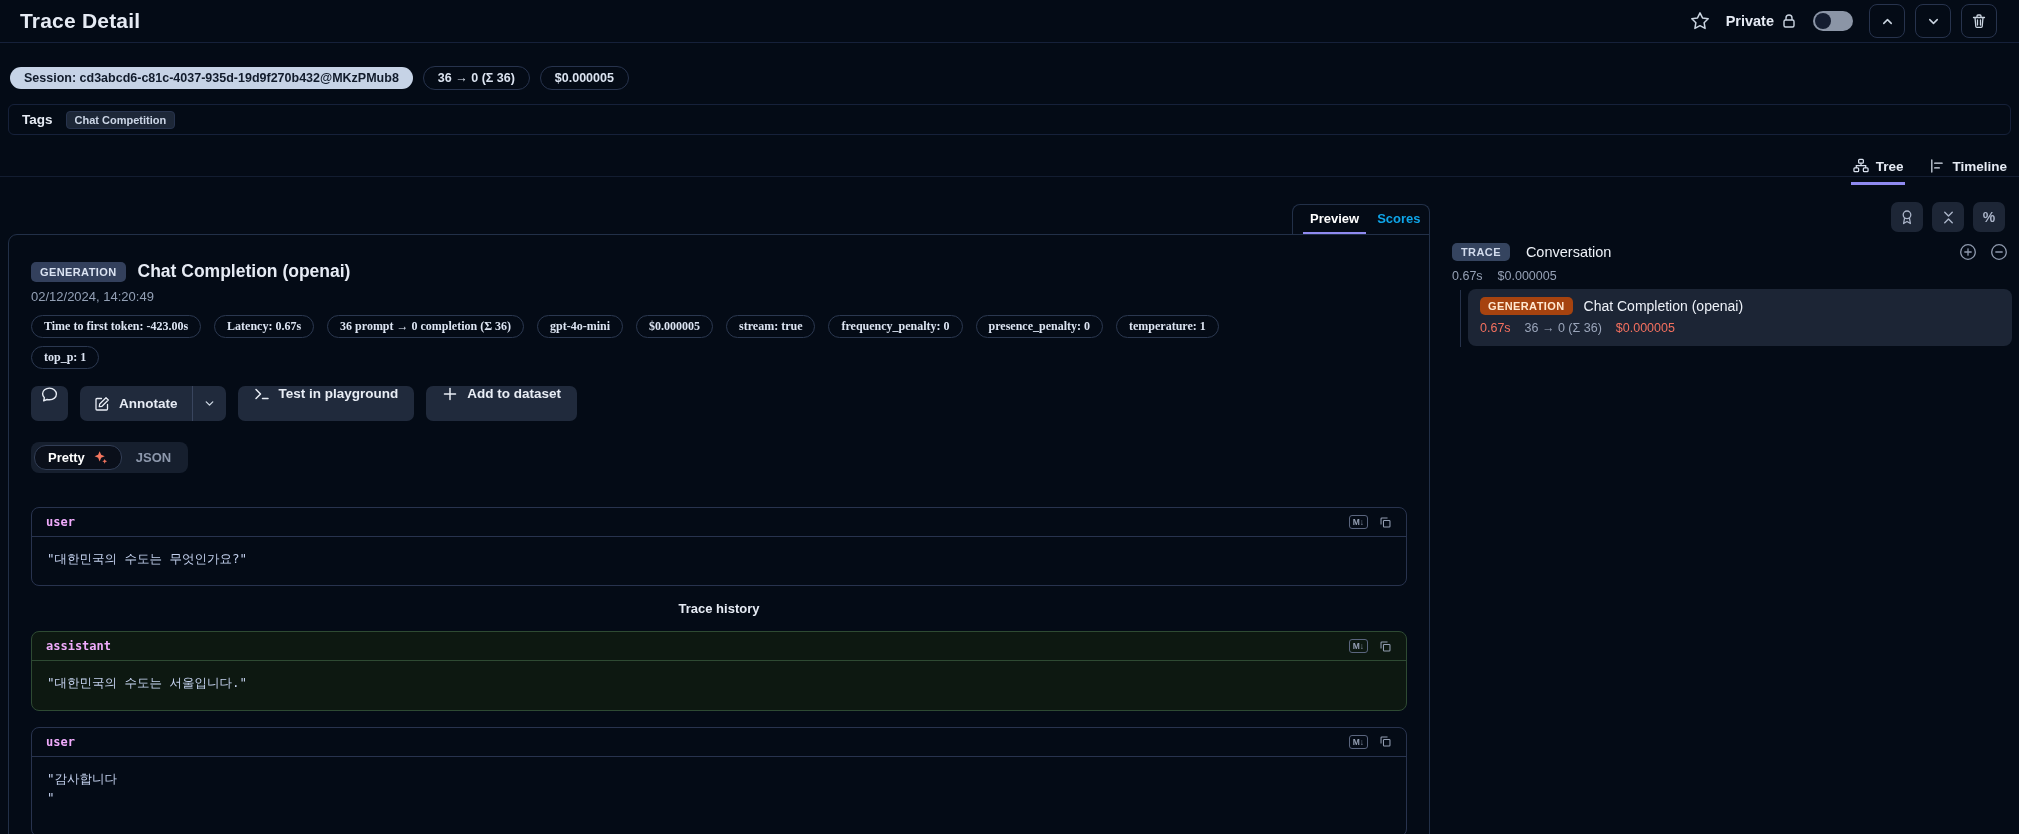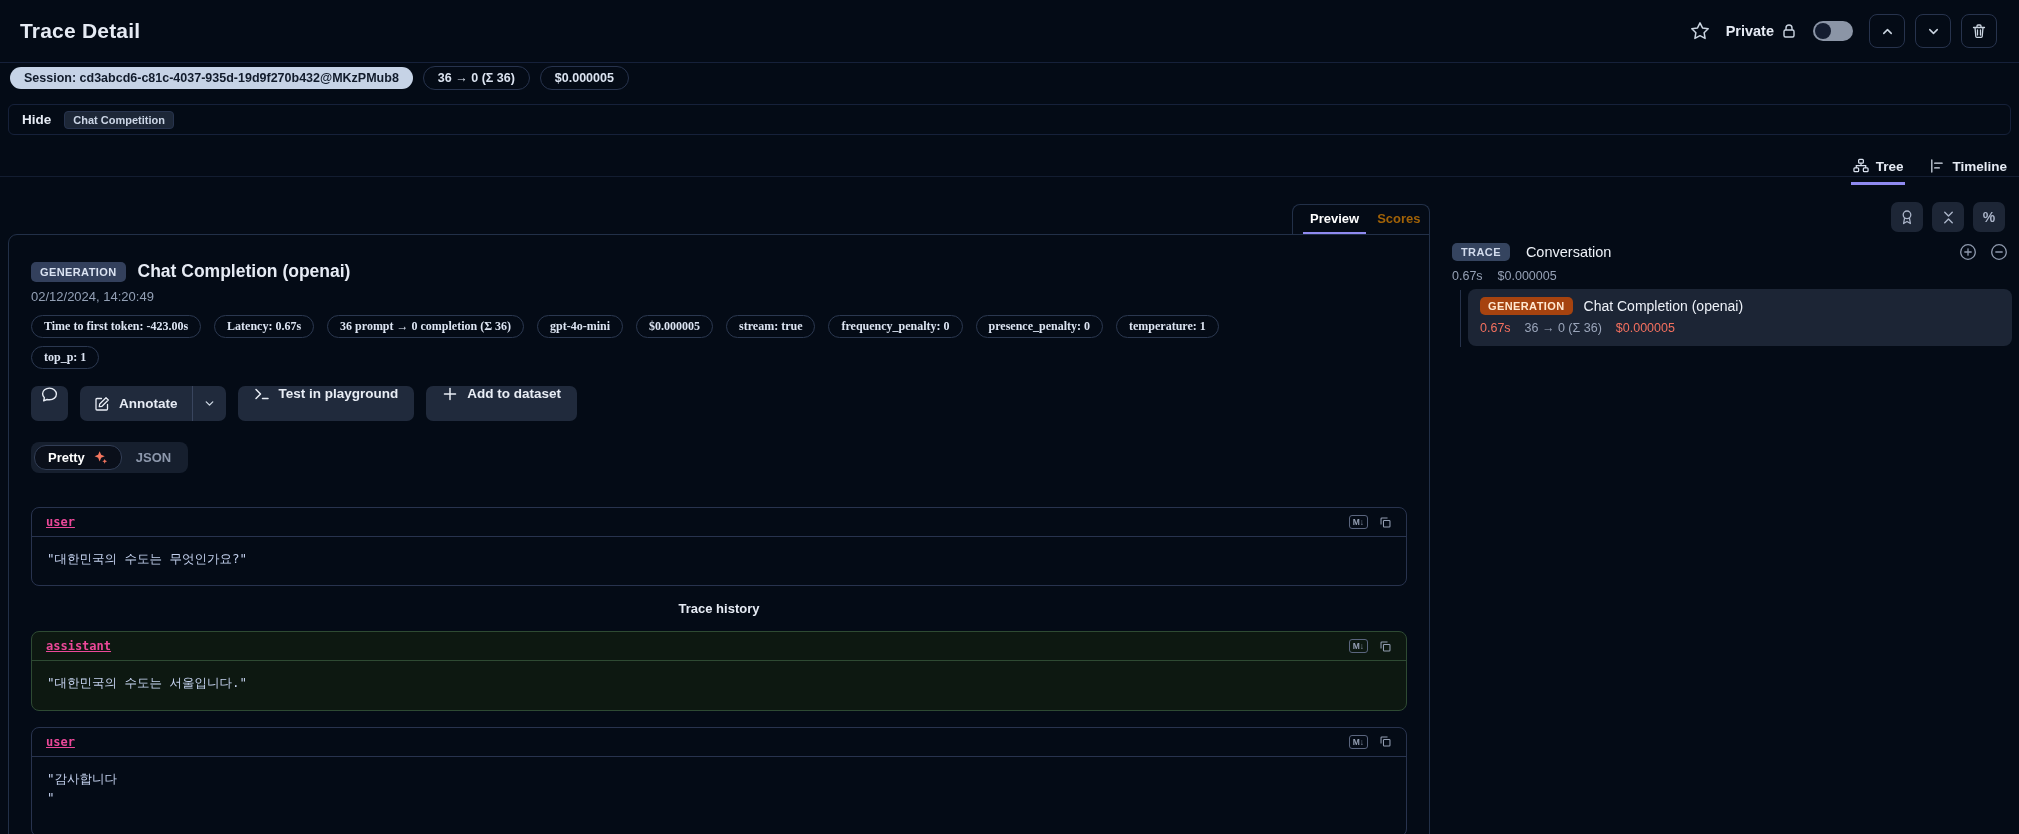--- a/index.html
+++ b/index.html
@@ -5,21 +5,21 @@
   * { margin:0; padding:0; box-sizing:border-box; }
   html,body { width:2019px; height:834px; }
   body {
     position:relative; overflow:hidden;
     background:#040b16; color:#e6ebf4;
     font-family:"Liberation Sans", sans-serif;
   }
   svg { display:block; }
 
   
-  .app-header { position:absolute; top:0; left:0; right:0; height:63px;
+  .app-header { position:absolute; top:0; left:0; right:0; height:43px;
     border-bottom:1px solid #16213a; display:flex; align-items:center; padding:0 22px 0 20px; }
   .page-title { font-size:21px; font-weight:bold; letter-spacing:.2px; }
   .header-right { margin-left:auto; display:flex; align-items:center; gap:16px; }
   .privacy-group { display:flex; align-items:center; gap:7px; font-size:14.5px; font-weight:bold; }
   .toggle { width:40px; height:20px; border-radius:10px; background:#8b95a6; position:relative; cursor:pointer; }
   .toggle .knob { position:absolute; left:2px; top:2px; width:16px; height:16px; border-radius:50%; background:#141d30; }
   .sq-btn { width:36px; height:34px; border:1px solid #27334d; border-radius:8px;
     display:flex; align-items:center; justify-content:center; background:transparent; cursor:pointer; }
   .btn-group { display:flex; gap:10px; }
 
@@ -42,21 +42,21 @@
   .view-tab { display:flex; align-items:center; gap:7px; font-size:13.5px; font-weight:600;
     color:#e6ebf4; padding:6px 2px 8px; cursor:pointer; border-bottom:3px solid transparent; }
   .view-tab.active { border-bottom-color:#8f8af0; }
 
   
   .preview-panel { position:absolute; left:8px; top:234px; width:1422px; height:660px;
     border:1px solid #223048; border-radius:9px 0 9px 9px; padding:26px 22px 0; }
   .panel-tabs { position:absolute; left:1292px; top:204px; width:138px; height:31px; background:#040b16;
     border:1px solid #223048; border-bottom:none; border-radius:8px 8px 0 0;
     display:flex; align-items:stretch; gap:4px; padding:0 10px; }
-  .panel-tab { display:flex; align-items:center; font-size:13px; font-weight:600; color:#a16207;
+  .panel-tab { display:flex; align-items:center; font-size:13px; font-weight:600; color:#0ea5e9;
     padding:0 7px; cursor:pointer; border-bottom:3px solid transparent; }
   .panel-tab.active { color:#ffffff; border-bottom-color:#8f8af0; }
 
   .obs-header { display:flex; align-items:center; gap:12px; }
   .type-badge { background:#33405c; color:#dbe3f2; font-size:11px; font-weight:bold; letter-spacing:.4px;
     padding:4px 9px; border-radius:5px; }
   .obs-title { font-size:17.5px; font-weight:bold; }
   .obs-date { margin-top:7px; font-size:13px; color:#93a0b5; }
 
   .metric-row { display:flex; flex-wrap:wrap; gap:13px; margin-top:11px;font-family:Liberation Serif, serif; }
@@ -76,21 +76,21 @@
 
   .format-tabs { display:inline-flex; margin-top:21px; background:#161f2e; border-radius:8px; padding:3px; }
   .format-tab { display:flex; align-items:center; gap:7px; padding:4px 13px; font-size:13px; font-weight:600;
     color:#8d98ac; border-radius:12px; cursor:pointer; border:1px solid transparent; }
   .format-tab.active { background:#0a0f1a; border-color:#323e56; color:#ffffff; }
 
   .messages { margin-top:34px; }
   .msg-box { border:1px solid #28334e; border-radius:8px; overflow:hidden; }
   .msg-box + .msg-box { margin-top:16px; }
   .msg-header { display:flex; align-items:center; height:29px; padding:0 14px; border-bottom:1px solid #28334e; }
-  .msg-role { font-family:"DejaVu Sans Mono", monospace; font-size:12px; font-weight:bold; color:#ec4899;text-decoration:underline; }
+  .msg-role { font-family:"DejaVu Sans Mono", monospace; font-size:12px; font-weight:bold; color:#f0abfc; }
   .msg-tools { margin-left:auto; display:flex; align-items:center; gap:11px; }
   .md-chip { border:1px solid #5a657e; color:#939eb2; border-radius:3px; font-size:8.5px; font-weight:bold;
     padding:1px 3px; line-height:1.2; cursor:pointer; }
   .msg-content { padding:12px 15px 17px; font-family:"DejaVu Sans Mono", monospace; font-size:12.5px;
     line-height:1.55; color:#c5d2ef; white-space:pre-wrap; }
   .msg-box.assistant { background:#0d1811; border-color:#2e4a33; }
   .msg-box.assistant .msg-header { border-bottom-color:#2e4a33; }
   .msg-box.user-last .msg-content { padding-bottom:28px; }
   .history-toggle { text-align:center; margin:15px 0; font-size:13px; font-weight:600; color:#e6ebf4; cursor:pointer; }
 
@@ -168,21 +168,21 @@
   </div>
 </header>
 
 <div class="id-row">
   <span class="pill filled">Session: cd3abcd6-c81c-4037-935d-19d9f270b432@MKzPMub8</span>
   <span class="pill outline">36 → 0 (Σ 36)</span>
   <span class="pill outline">$0.000005</span>
 </div>
 
 <div class="tags-row">
-  <span class="tags-label">Hide</span>
+  <span class="tags-label">Tags</span>
   <span class="tag-badge">Chat Competition</span>
 </div>
 
 <div class="view-tabs-line"></div>
 <div class="view-tabs">
   <div class="view-tab active">
     <span>
       <svg width="16" height="16" viewBox="0 0 17 17" fill="none" stroke="#dbe3f0" stroke-width="1.3">
         <rect x="6" y="1.5" width="5" height="4" rx="1"></rect>
         <rect x="1" y="10.5" width="5" height="4" rx="1"></rect>

